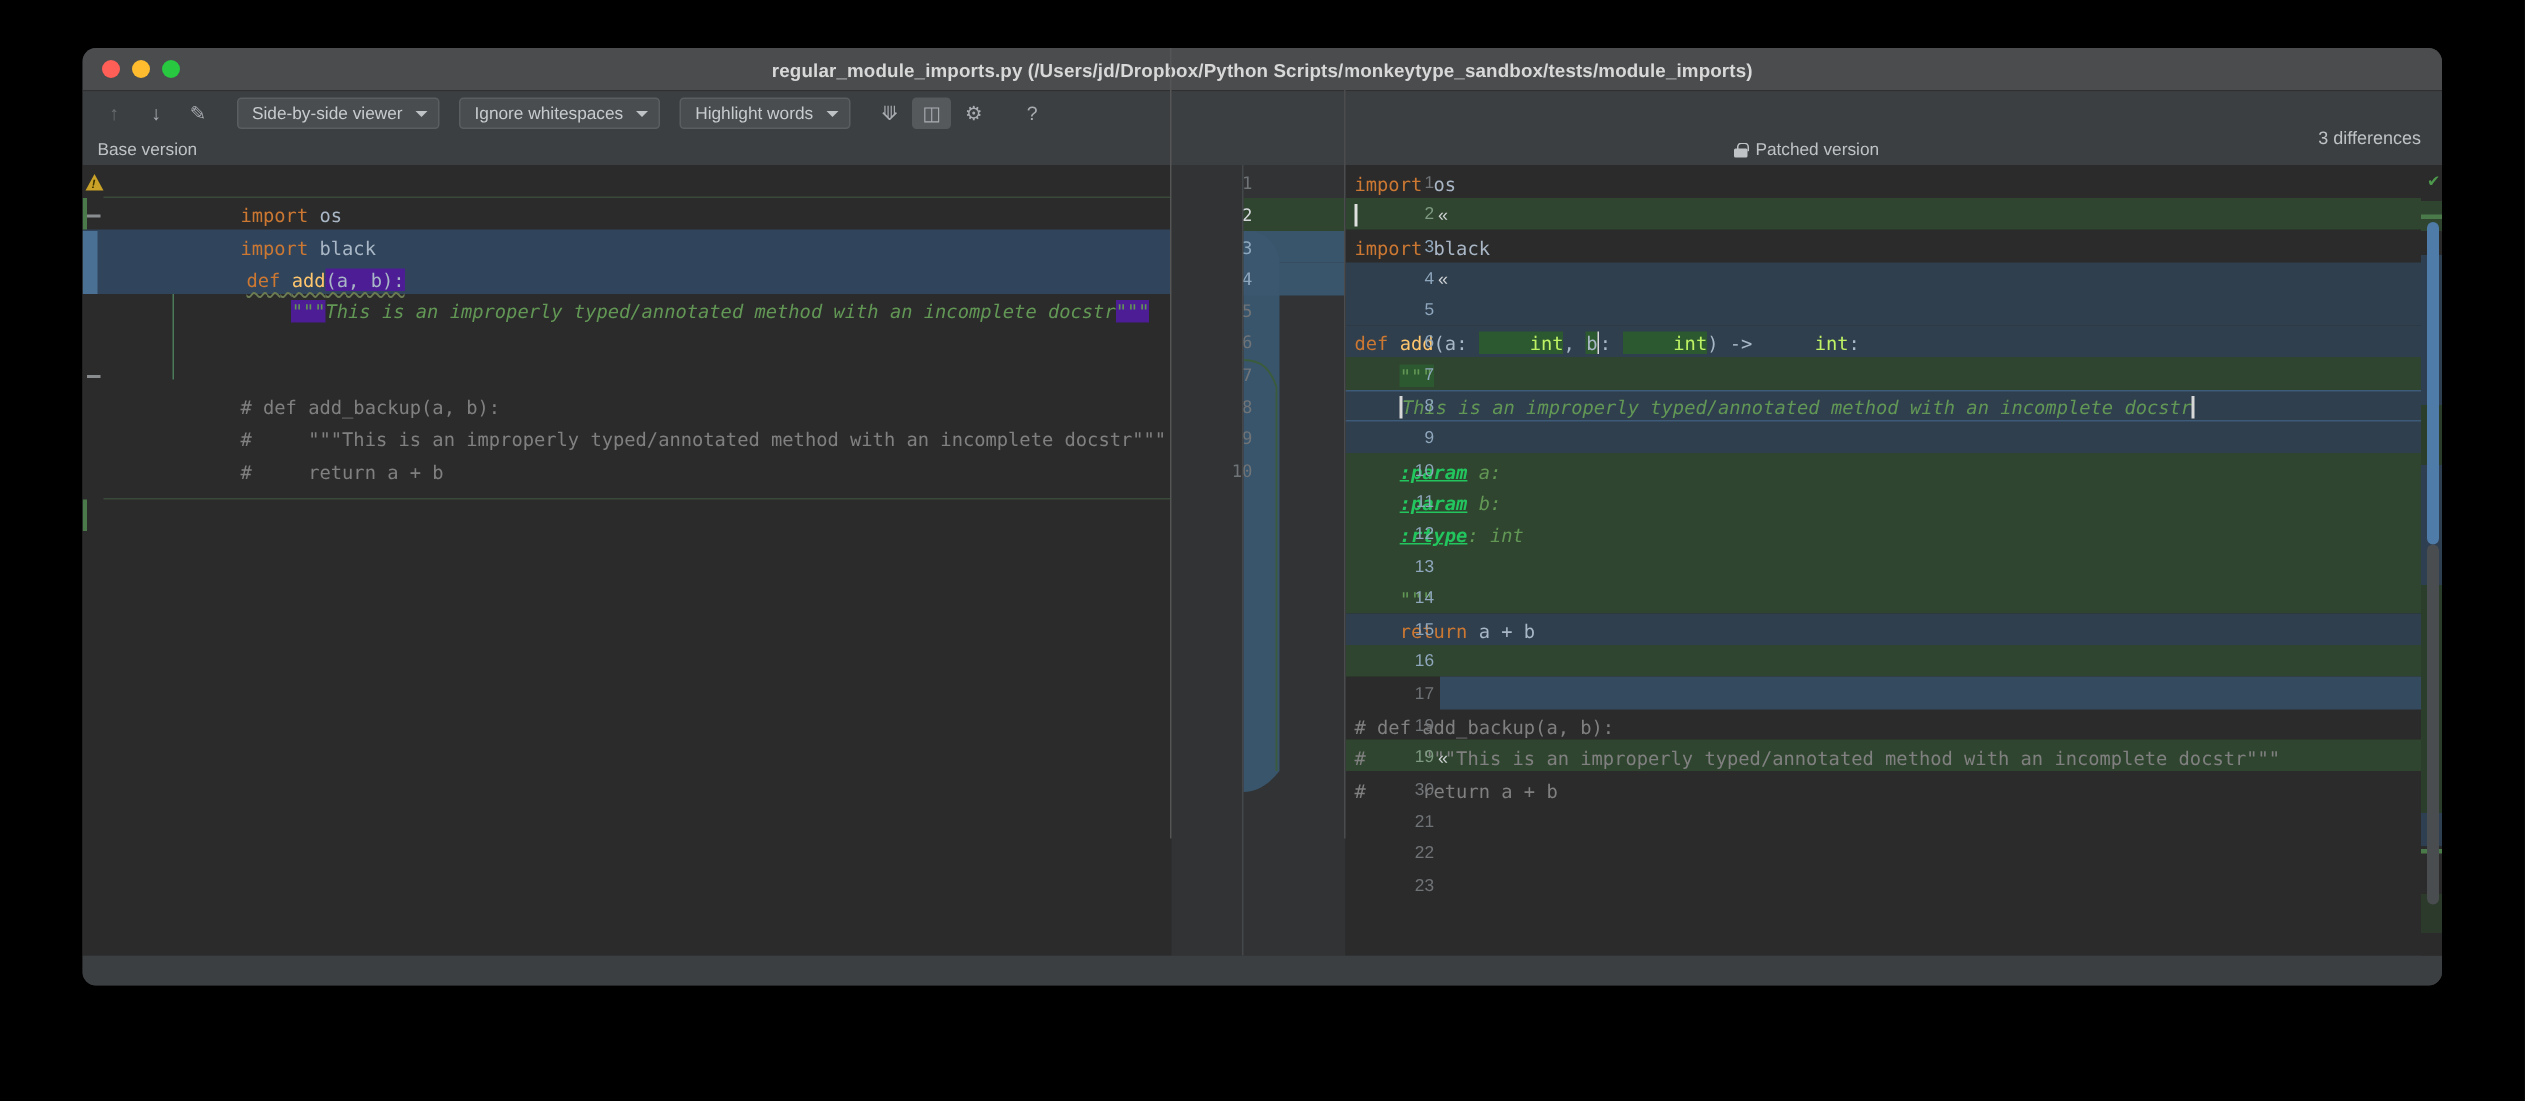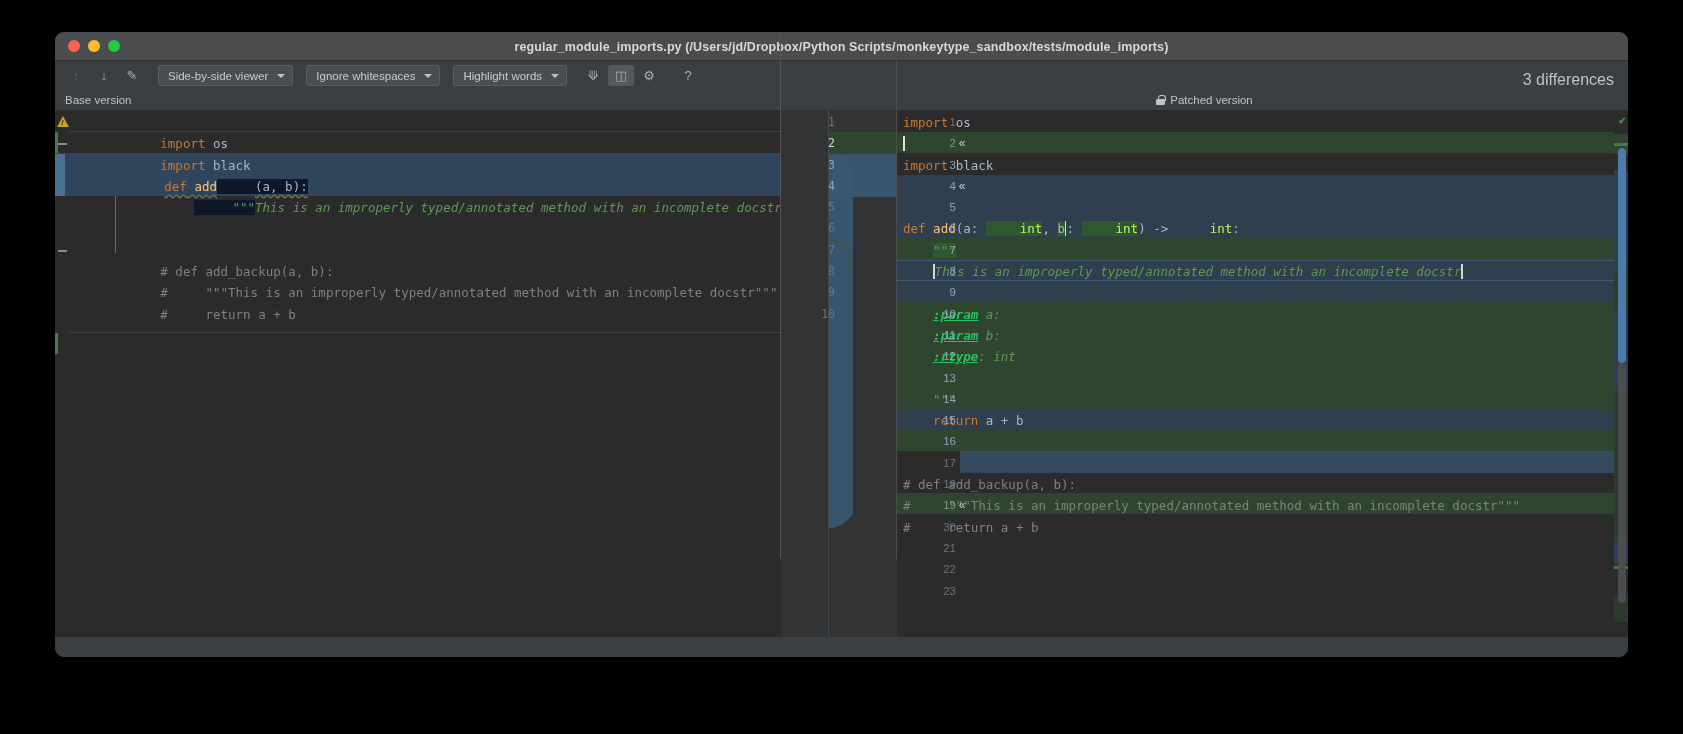--- a/index.html
+++ b/index.html
@@ -73,23 +73,23 @@
     gap: 9px;
     white-space: nowrap;
   }
   .caret {
     width: 0; height: 0;
     border-left: 4px solid transparent;
     border-right: 4px solid transparent;
     border-top: 4px solid #c0c3c6;
   }
   #diffcount {
-    position: absolute; right: 14px; top: 4px; height: 29px;
+    position: absolute; right: 14px; top: 16px; height: 29px;
     display: flex; align-items: center;
-    color: #bfc2c5; font-size: 16px;
+    color: #bfc2c5; font-size: 12px;
   }
 
   
   #pane-headers {
     height: 20px;
     background: #3c3f41;
     display: flex;
     font-size: 11.5px; color: #bfc3c6;
   }
   #hdr-left { width: 726px; padding-left: 10px; display: flex; align-items: center; }
@@ -155,21 +155,21 @@
   .fn   { color: #ffc66d; }
   .txt  { color: #a9b7c6; }
   .com  { color: #808080; }
   .doc  { color: #629755; font-style: italic; }
   .dtag { color: #22c55e; font-style: italic; font-weight: bold; text-decoration: underline; }
   .dplain { color: #629755; font-style: italic; }
   .param{ color: #a9b7c6; }
   .typ  { color: #bef264; padding-left: 34px; }
 
   .hl-green { background: #2d5930; }
-  .hl-gray  { background: #0f172a; padding-left: 38px; }
+  .hl-gray  { background: #4c1d95; }
   .sel      { background: #344a5e; }
 
   .squiggle { text-decoration: underline wavy #6b7c52; text-underline-offset: 3px; }
 
   .caret-bar {
     display: inline-block; width: 1.5px; height: 15px;
     background: #d8d8d8; vertical-align: -3px;
   }
   .ins-caret {
     position: absolute; left: 6px; top: 3px;

